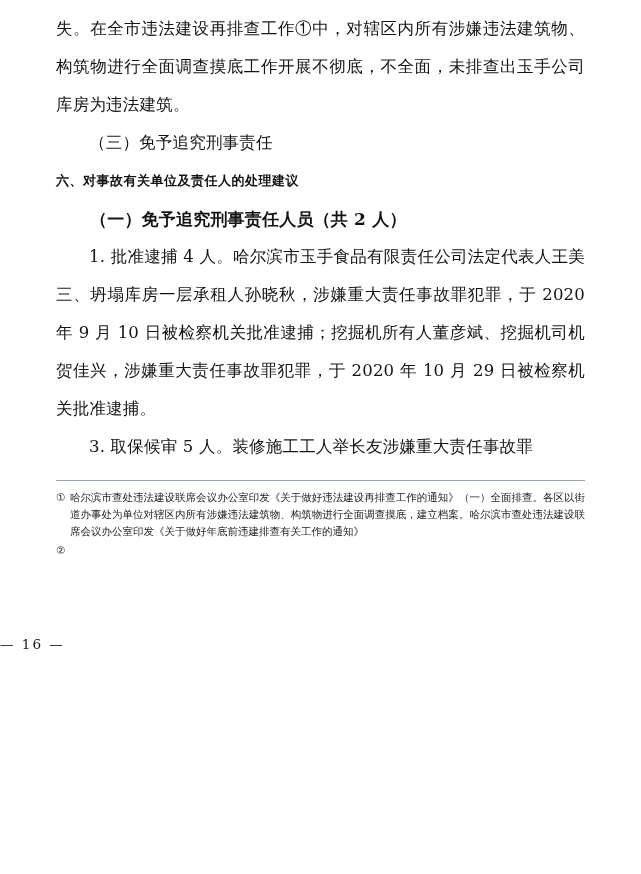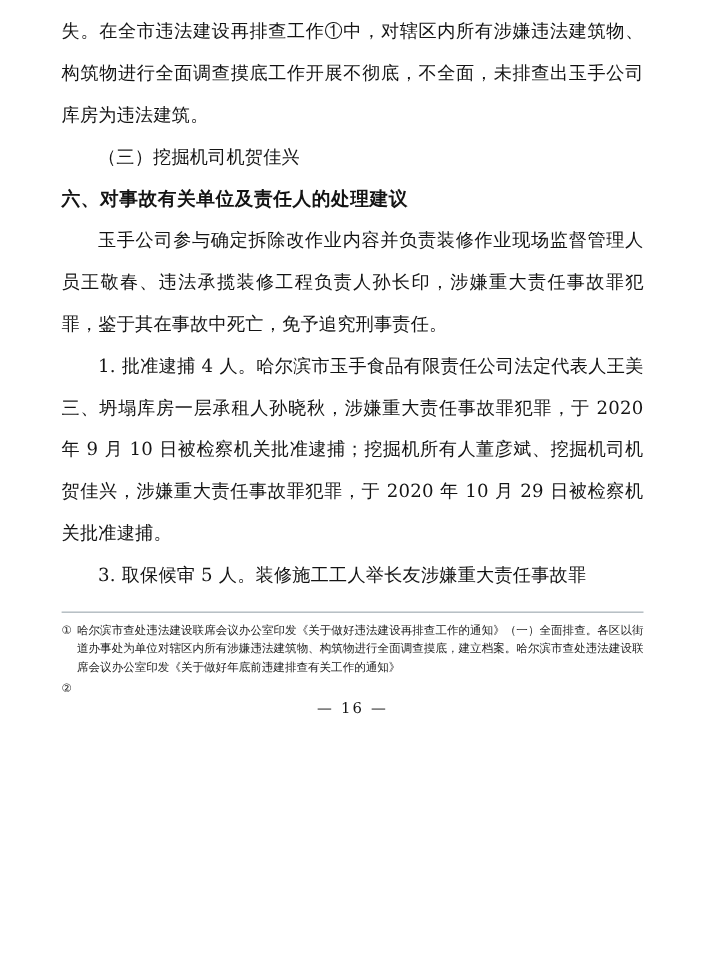--- a/index.html
+++ b/index.html
@@ -34,21 +34,21 @@
     text-indent: 2em;
   }
   p.flush {
     margin: 0;
     text-indent: 0;
   }
   p.heading {
     margin: 0;
     text-indent: 0;
     font-weight: bold;
-    font-size: 17px;
+    font-size: 13px;
     letter-spacing: 0.5px;
   }
   p.subheading {
     margin: 0;
     text-indent: 2em;
     font-weight: bold;
     font-size: 17px;
   }
   .footnote-rule {
     border: none;
@@ -72,36 +72,35 @@
   .footnotes .marker {
     position: absolute;
     left: 0;
     top: 0;
   }
   .page-number {
     position: absolute;
     left: 0;
     right: 0;
     bottom: 14px;
-    text-align: center;
     font-size: 13.5px;
     letter-spacing: 2px;
     color: #141414;
   }
 </style>
 </head>
 <body>
 
 <div class="page">
 
   <div class="body-text">
     <p class="flush">失。在全市违法建设再排查工作①中，对辖区内所有涉嫌违法建筑物、构筑物进行全面调查摸底工作开展不彻底，不全面，未排查出玉手公司库房为违法建筑。</p>
-    <p class="para">（三）挖掘机司机贺佳兴</p>
+    <p class="para">（三）免予追究刑事责任</p>
     <p class="heading">六、对事故有关单位及责任人的处理建议</p>
-    <p class="para">玉手公司参与确定拆除改作业内容并负责装修作业现场监督管理人员王敬春、违法承揽装修工程负责人孙长印，涉嫌重大责任事故罪犯罪，鉴于其在事故中死亡，免予追究刑事责任。</p>
+    <p class="subheading">（一）免予追究刑事责任人员（共 2 人）</p>
     <p class="para">1. 批准逮捕 4 人。哈尔滨市玉手食品有限责任公司法定代表人王美三、坍塌库房一层承租人孙晓秋，涉嫌重大责任事故罪犯罪，于 2020 年 9 月 10 日被检察机关批准逮捕；挖掘机所有人董彦斌、挖掘机司机贺佳兴，涉嫌重大责任事故罪犯罪，于 2020 年 10 月 29 日被检察机关批准逮捕。</p>
     <p class="para">3. 取保候审 5 人。装修施工工人举长友涉嫌重大责任事故罪</p>
   </div>
 
   <hr class="footnote-rule">
 
   <div class="footnotes">
     <p>
       <span class="marker">①</span>
       <span>哈尔滨市查处违法建设联席会议办公室印发《关于做好违法建设再排查工作的通知》（一）全面排查。各区以街道办事处为单位对辖区内所有涉嫌违法建筑物、构筑物进行全面调查摸底，建立档案。哈尔滨市查处违法建设联席会议办公室印发《关于做好年底前违建排查有关工作的通知》</span>

